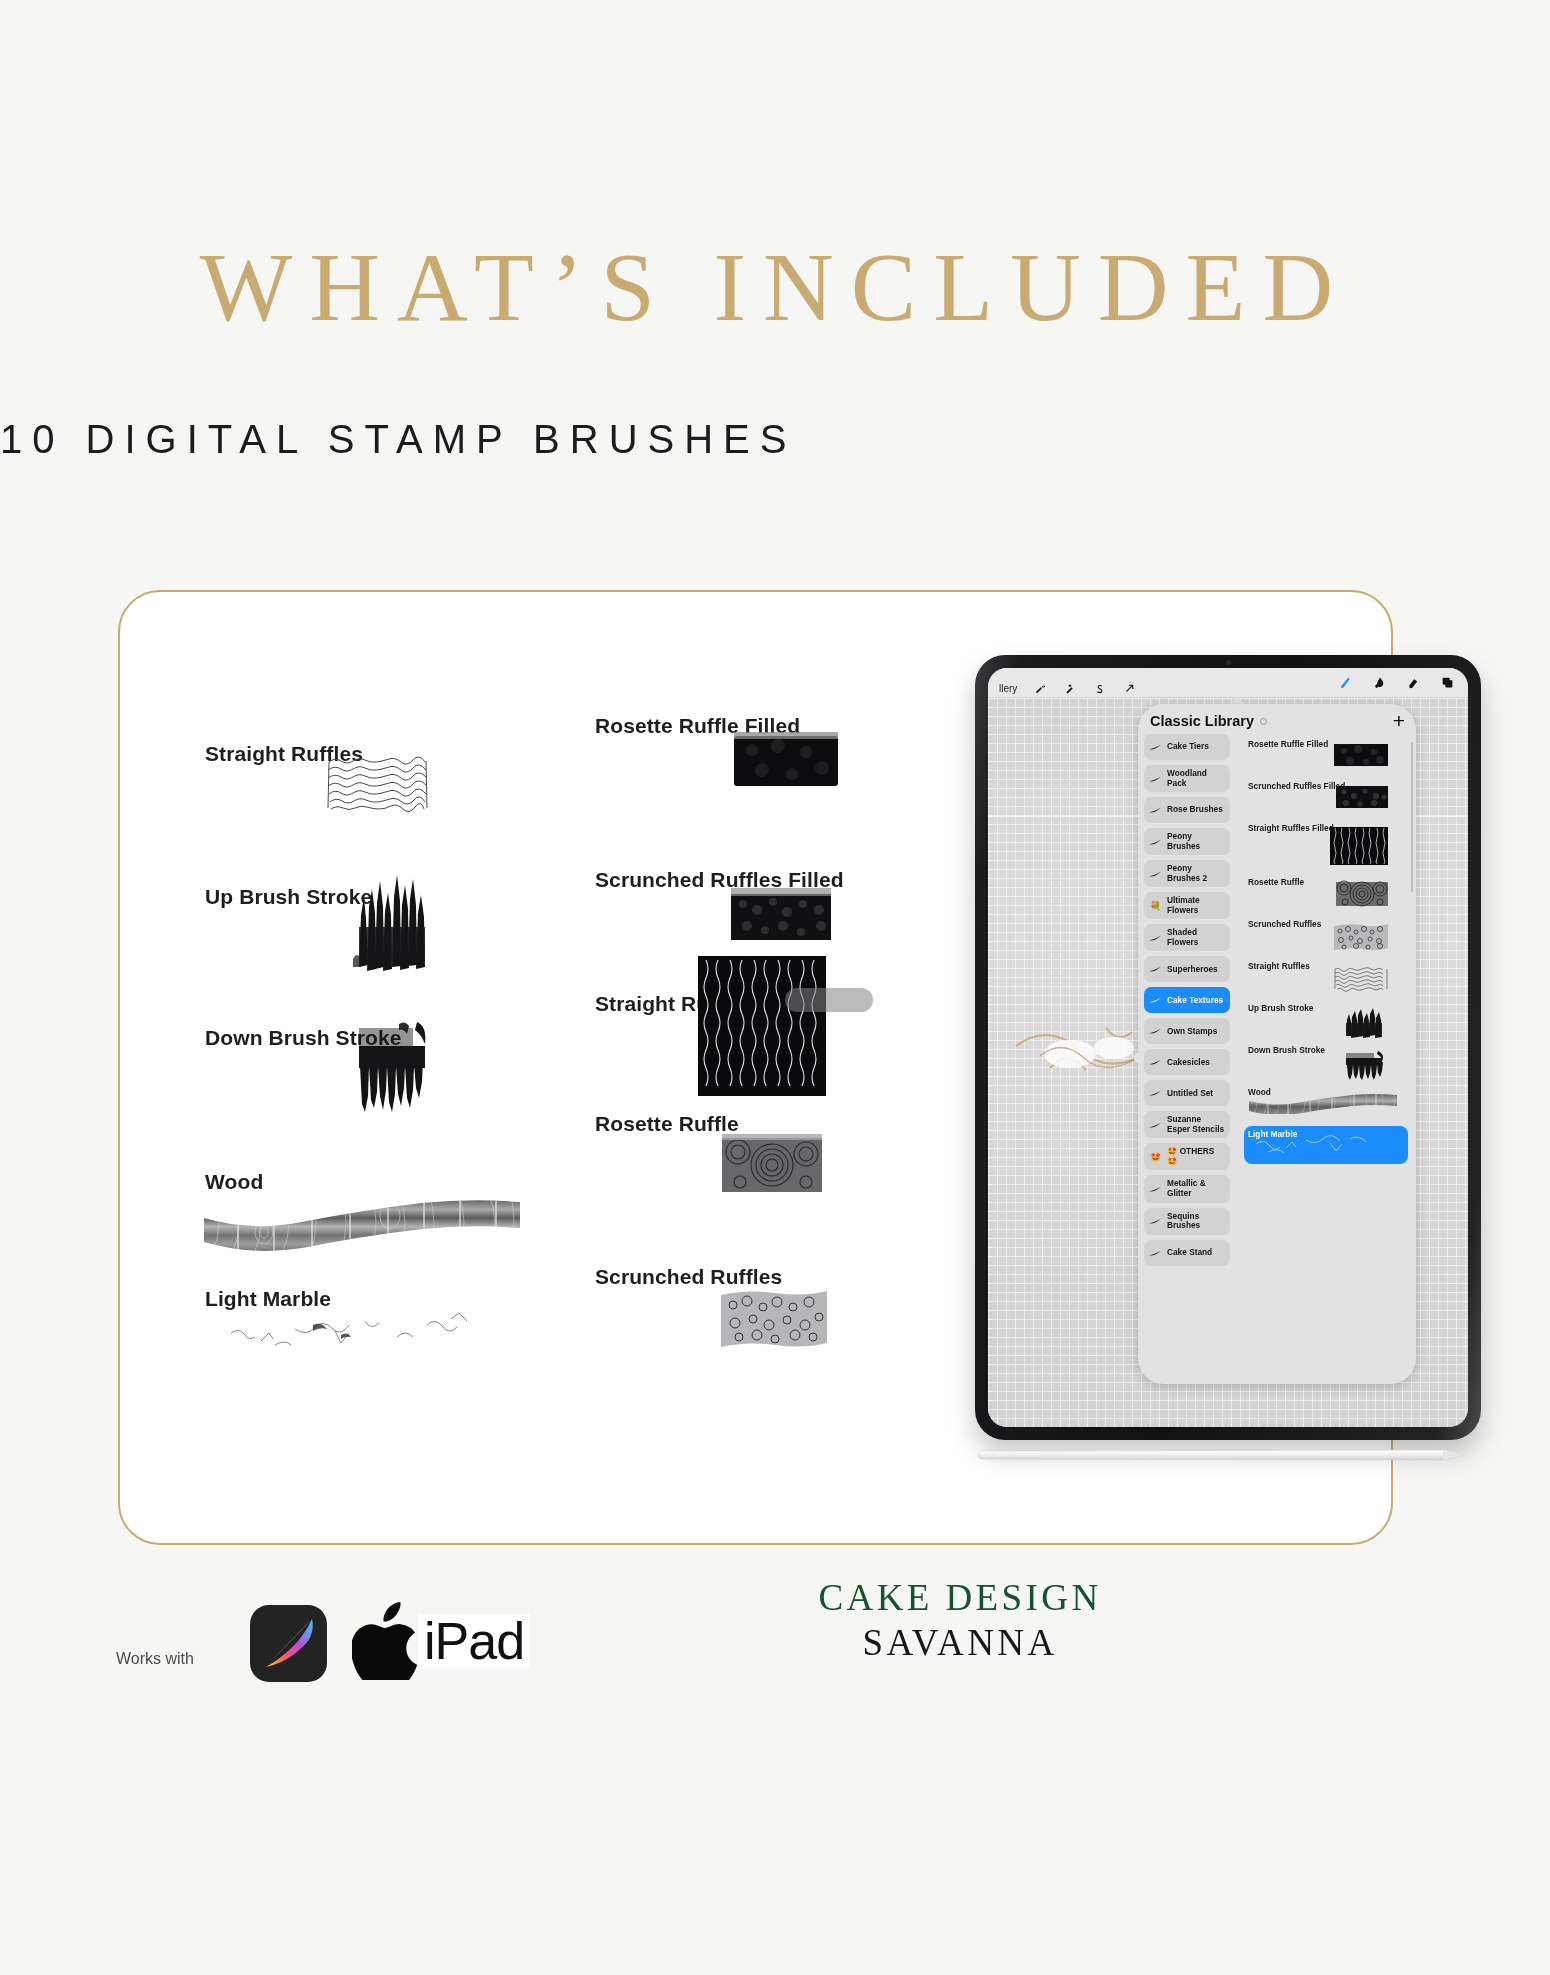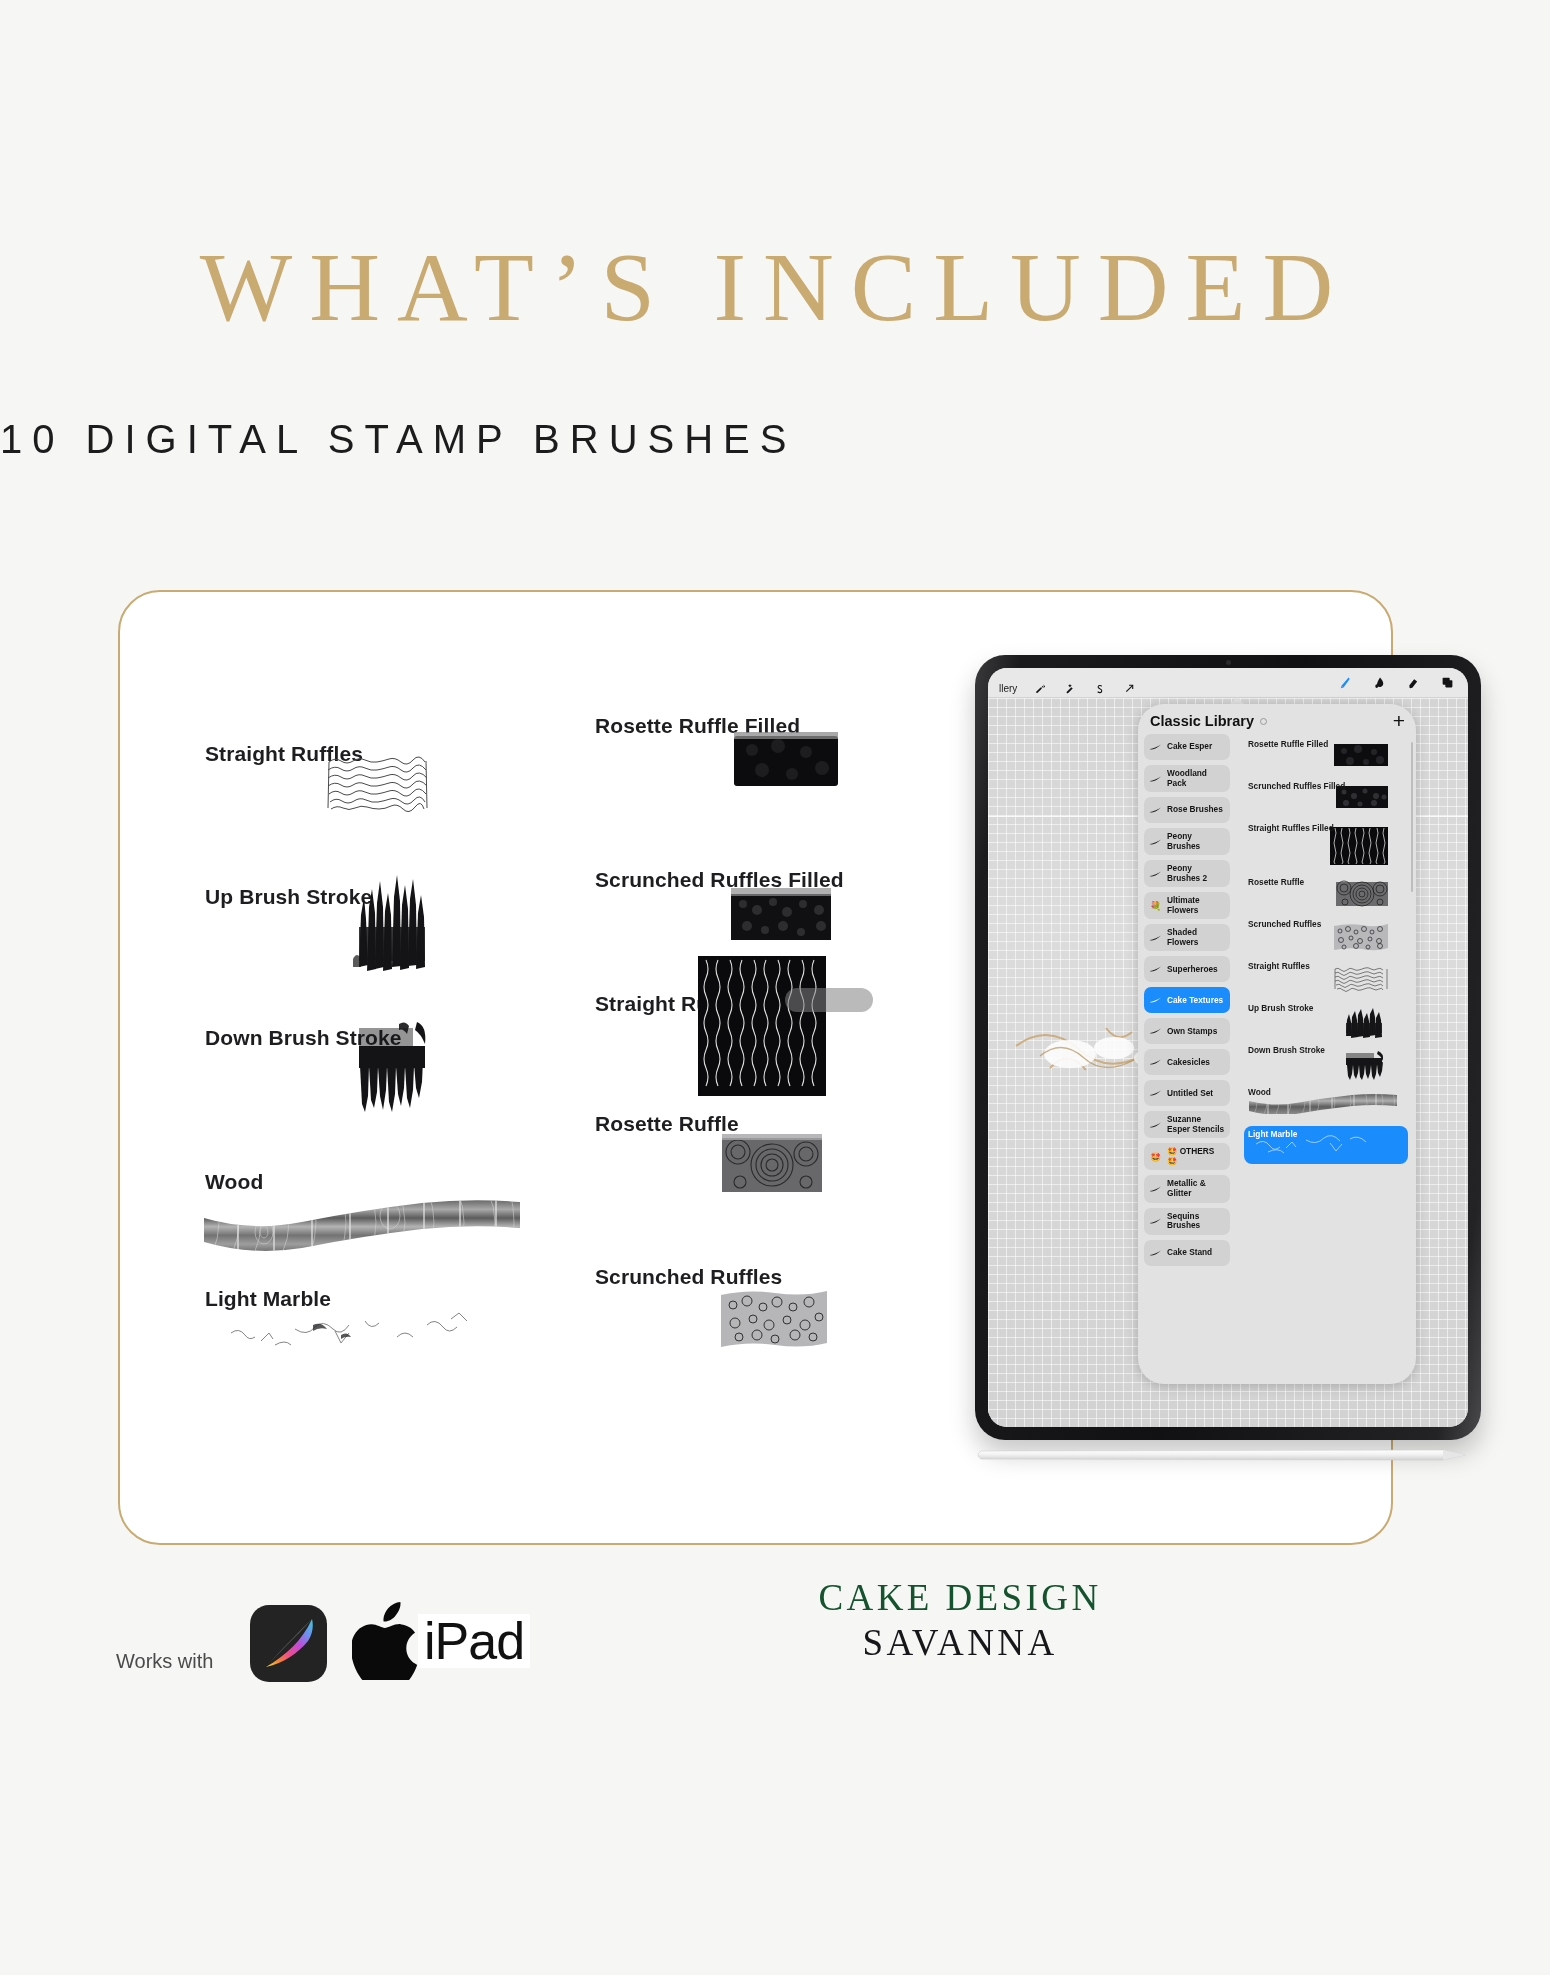--- a/index.html
+++ b/index.html
@@ -122,21 +122,21 @@
   .pc-brushes { flex:1; padding: 2px 8px 0 10px; position:relative; }
   .pc-brush { position:relative; margin-bottom:4px; padding:3px 4px 2px 4px; border-radius:8px; }
   .pc-brush.active { background:#1b8cfb; }
   .pc-brush-name { font-size:8.3px; font-weight:700; color:#1a1a1a; position:relative; z-index:2; }
   .pc-brush.active .pc-brush-name { color:#fff; }
   .pc-brush-art { height:30px; position:relative; margin-top:-7px; }
 
   .pc-scroll { position:absolute; right:3px; top:8px; width:2px; height:150px; background:rgba(0,0,0,.16); border-radius:2px; }
   .works-with {
     position:absolute; left:116px; top:1650px;
-    font-size:20px; color:#4b4b4b;
+    font-size:16px; color:#4b4b4b;
   }
   .procreate-logo {
     position:absolute; left:250px; top:1605px; width:77px; height:77px;
     background:#232323; border-radius:19px; overflow:hidden;
   }
   .apple-ipad { position:absolute; left:352px; top:1602px; display:flex; align-items:center; }
   .ipad-word {
     font-family:"Liberation Sans", sans-serif; font-size:52px; color:#111;
     background:#fff; padding:0 6px; line-height:1.05; letter-spacing:-1px;
   }
@@ -458,21 +458,21 @@
             <span class="pc-plus">+</span>
           </div>
           <div class="pc-body">
             <div class="pc-sets" id="set-list">
                 <div class="pc-set">
                   <span class="pc-set-ico">
                     <svg width="13" height="8" viewBox="0 0 26 12">
                       <path d="M2 10 C8 9 16 6 24 1 C18 7 10 11 3 11 Z" fill="#1a1a1a"></path>
                     </svg>
                   </span>
-                  <span class="pc-set-label">Cake Esper</span>
+                  <span class="pc-set-label">Cake Tiers</span>
                 </div>
                 <div class="pc-set">
                   <span class="pc-set-ico">
                     <svg width="13" height="8" viewBox="0 0 26 12">
                       <path d="M2 10 C8 9 16 6 24 1 C18 7 10 11 3 11 Z" fill="#1a1a1a"></path>
                     </svg>
                   </span>
                   <span class="pc-set-label">Woodland Pack</span>
                 </div>
                 <div class="pc-set">

